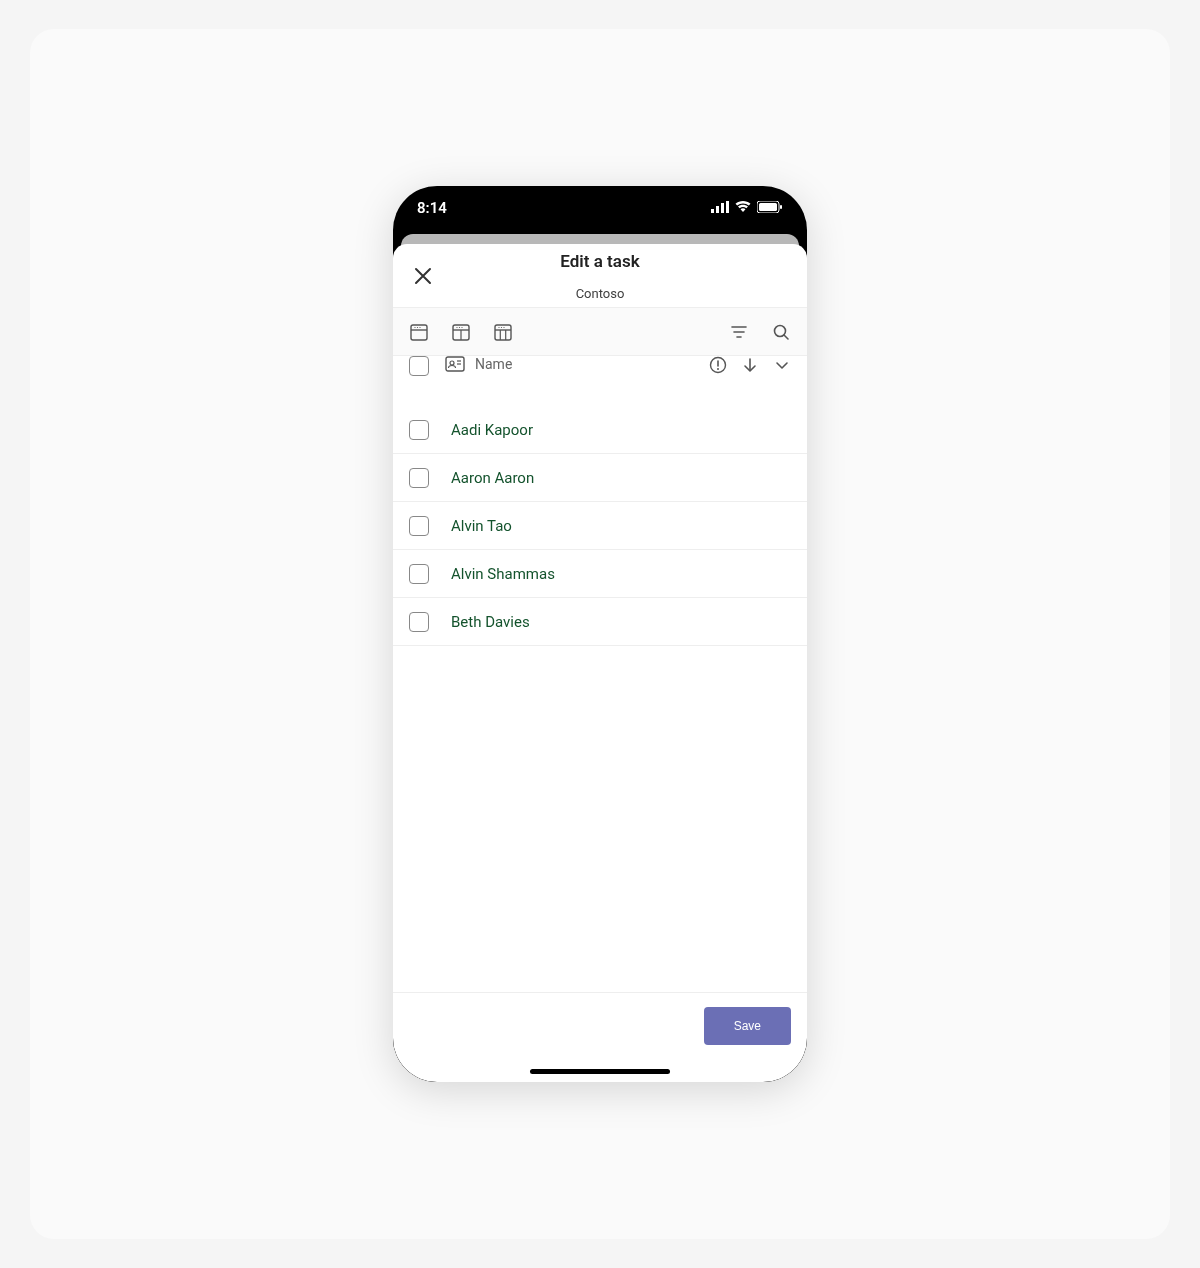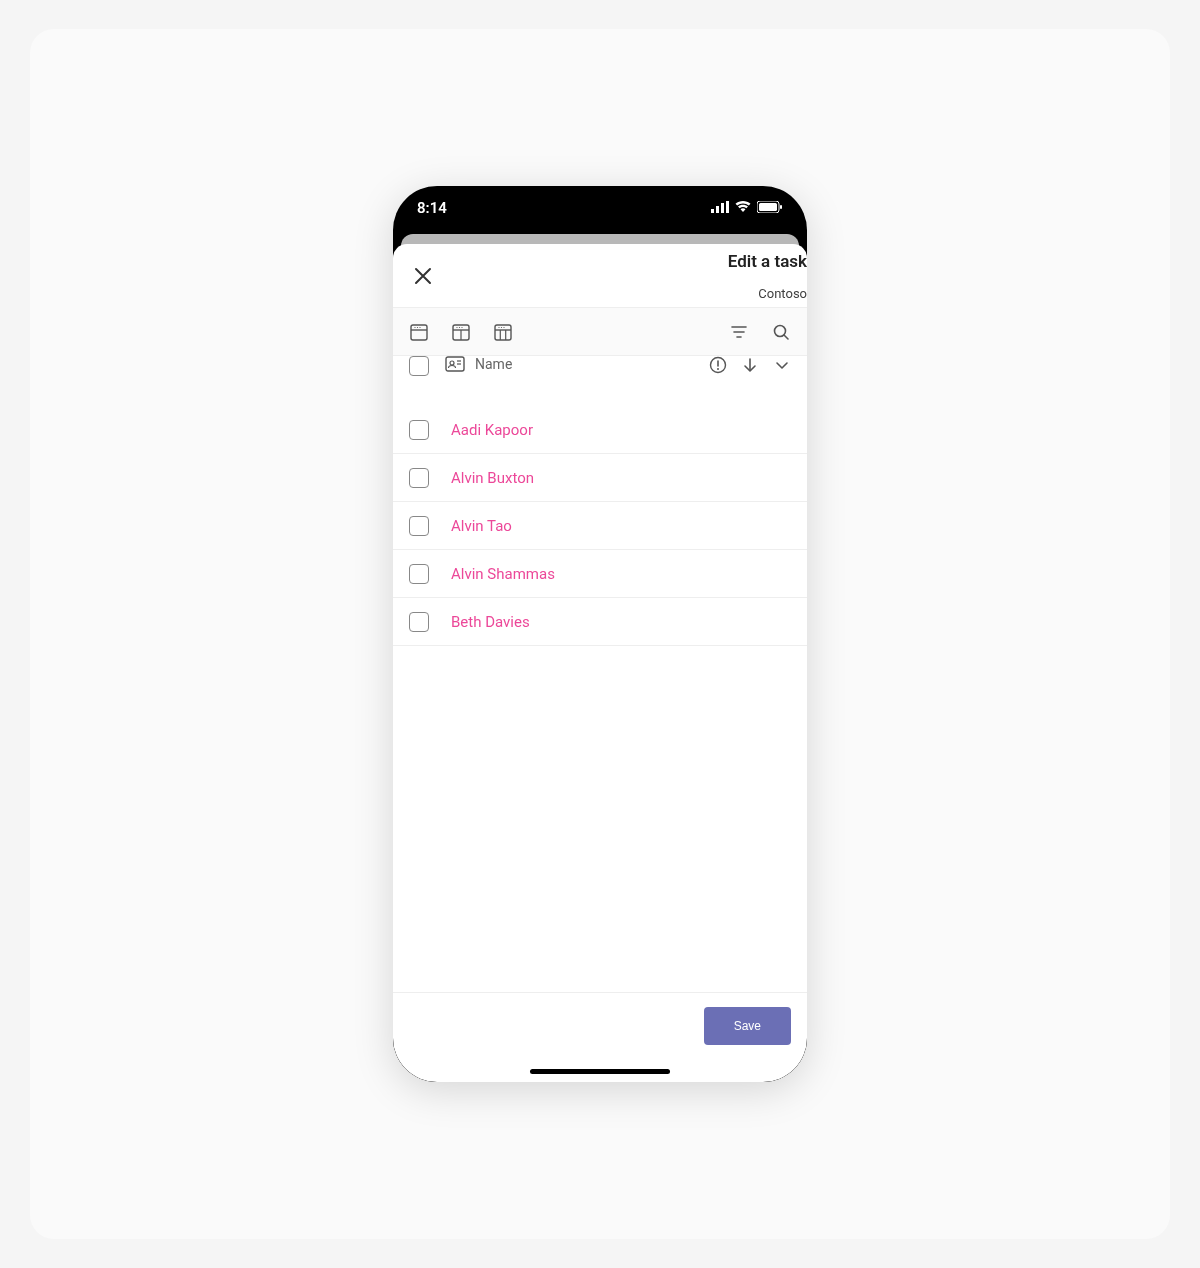--- a/index.html
+++ b/index.html
@@ -101,21 +101,21 @@
       transform: translateY(-50%);
       width: 32px;
       height: 32px;
       display: flex;
       align-items: center;
       justify-content: center;
       cursor: pointer;
     }
     .header-titles {
       flex: 1;
-      text-align: right;
+      text-align: center;
     }
     .header-title {
       font-size: 17px;
       font-weight: 600;
       color: #222;
     }
     .header-subtitle {
       font-size: 13px;
       color: #404040;
       margin-top: 15px;
@@ -185,21 +185,21 @@
       align-items: center;
       padding: 0 16px;
       gap: 22px;
       border-bottom: 1px solid #eee;
     }
     .list-row:first-child {
       border-top: none;
     }
     .person-name {
       font-size: 15px;
-      color: #ec4899;
+      color: #14532d;
     }
     .footer {
       height: 90px;
       border-top: 1px solid #eee;
       display: flex;
       align-items: flex-start;
       justify-content: flex-end;
       padding: 14px 16px;
     }
     .save-btn {
@@ -357,21 +357,21 @@
         </div>
       </div>
 
       <div class="list">
         <div class="list-row">
           <div class="checkbox"></div>
           <span class="person-name">Aadi Kapoor</span>
         </div>
         <div class="list-row">
           <div class="checkbox"></div>
-          <span class="person-name">Alvin Buxton</span>
+          <span class="person-name">Aaron Aaron</span>
         </div>
         <div class="list-row">
           <div class="checkbox"></div>
           <span class="person-name">Alvin Tao</span>
         </div>
         <div class="list-row">
           <div class="checkbox"></div>
           <span class="person-name">Alvin Shammas</span>
         </div>
         <div class="list-row">

